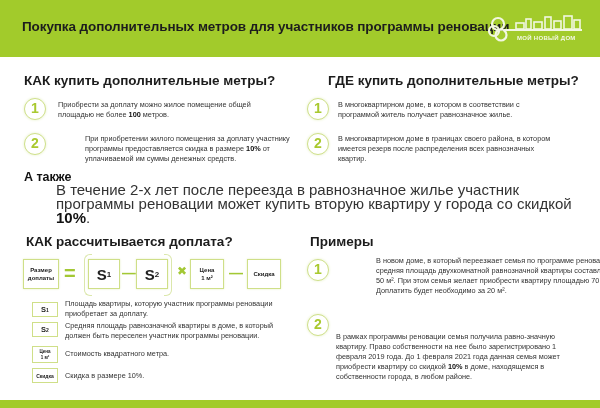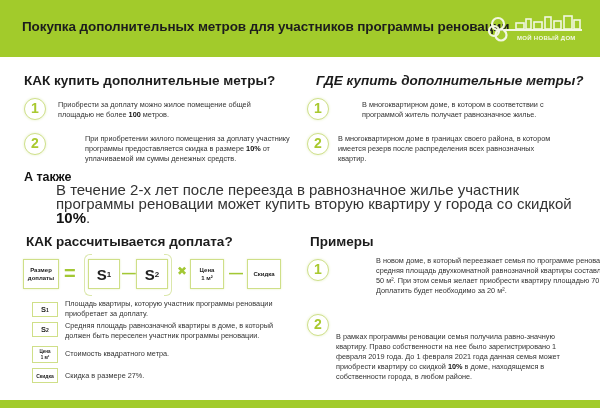--- a/index.html
+++ b/index.html
@@ -72,24 +72,24 @@
 <div class="circle" style="left:24px; top:98px;">1</div>
 <div class="item-text" style="left:58px; top:100px; width:225px;">
   <span>Приобрести за доплату можно жилое помещение общей площадью не более </span><b>100</b><span> метров.</span>
 </div>
 
 <div class="circle" style="left:24px; top:133px;">2</div>
 <div class="item-text" style="left:58px; top:134px; width:225px;margin-left:27px;">
   <span>При приобретении жилого помещения за доплату участнику программы предоставляется скидка в размере </span><b>10%</b><span> от уплачиваемой им суммы денежных средств.</span>
 </div>
 
-<div class="sec-title" style="left:316px; top:73px;font-style:italic;">ГДЕ купить дополнительные метры?</div>
+<div class="sec-title" style="left:328px; top:73px;">ГДЕ купить дополнительные метры?</div>
 
 <div class="circle" style="left:307px; top:98px;">1</div>
-<div class="item-text" style="left:338px; top:100px; width:220px;margin-left:24px;">В многоквартирном доме, в котором в соответствии с программой житель получает равнозначное жилье.</div>
+<div class="item-text" style="left:338px; top:100px; width:220px;">В многоквартирном доме, в котором в соответствии с программой житель получает равнозначное жилье.</div>
 
 <div class="circle" style="left:307px; top:133px;">2</div>
 <div class="item-text" style="left:338px; top:134px; width:220px;">В многоквартирном доме в границах своего района, в котором имеется резерв после распределения всех равнозначных квартир.</div>
 
 <div class="also-title">А также</div>
 <div class="also-text">
   <span>В течение 2-х лет после переезда в равнозначное жилье участник программы реновации может купить вторую квартиру у города со скидкой </span><b>10%</b><span>.</span>
 </div>
 
 <div class="sec-title" style="left:26px; top:234px;">КАК рассчитывается доплата?</div>
@@ -141,21 +141,21 @@
 
 <div class="legend-box" style="top:346px; height:17px; font-size:4.5px;">
   <div>
       <div>Цена</div>
       <div>1 м²</div>
     </div>
 </div>
 <div class="legend-text" style="top:349px;">Стоимость квадратного метра.</div>
 
 <div class="legend-box" style="top:368px; font-size:5px;">Скидка</div>
-<div class="legend-text" style="top:371px;">Скидка в размере 27%.</div>
+<div class="legend-text" style="top:371px;">Скидка в размере 10%.</div>
 
 <div class="sec-title" style="left:310px; top:234px;">Примеры</div>
 
 <div class="circle" style="left:307px; top:259px;">1</div>
 <div class="item-text" style="left:336px; top:256px; width:245px;margin-left:40px;">В новом доме, в который переезжает семья по программе реновации, средняя площадь двухкомнатной равнозначной квартиры составляет 50 м². При этом семья желает приобрести квартиру площадью 70 м². Доплатить будет необходимо за 20 м².</div>
 
 <div class="circle" style="left:307px; top:314px;">2</div>
 <div class="item-text" style="left:336px; top:309px; width:245px;margin-top:23px;">
   <span>В рамках программы реновации семья получила равно-значную квартиру. Право собственности на нее было зарегистрировано 1 февраля 2019 года. До 1 февраля 2021 года данная семья может приобрести квартиру со скидкой </span><b>10%</b><span> в доме, находящемся в собственности города, в любом районе.</span>
 </div>

